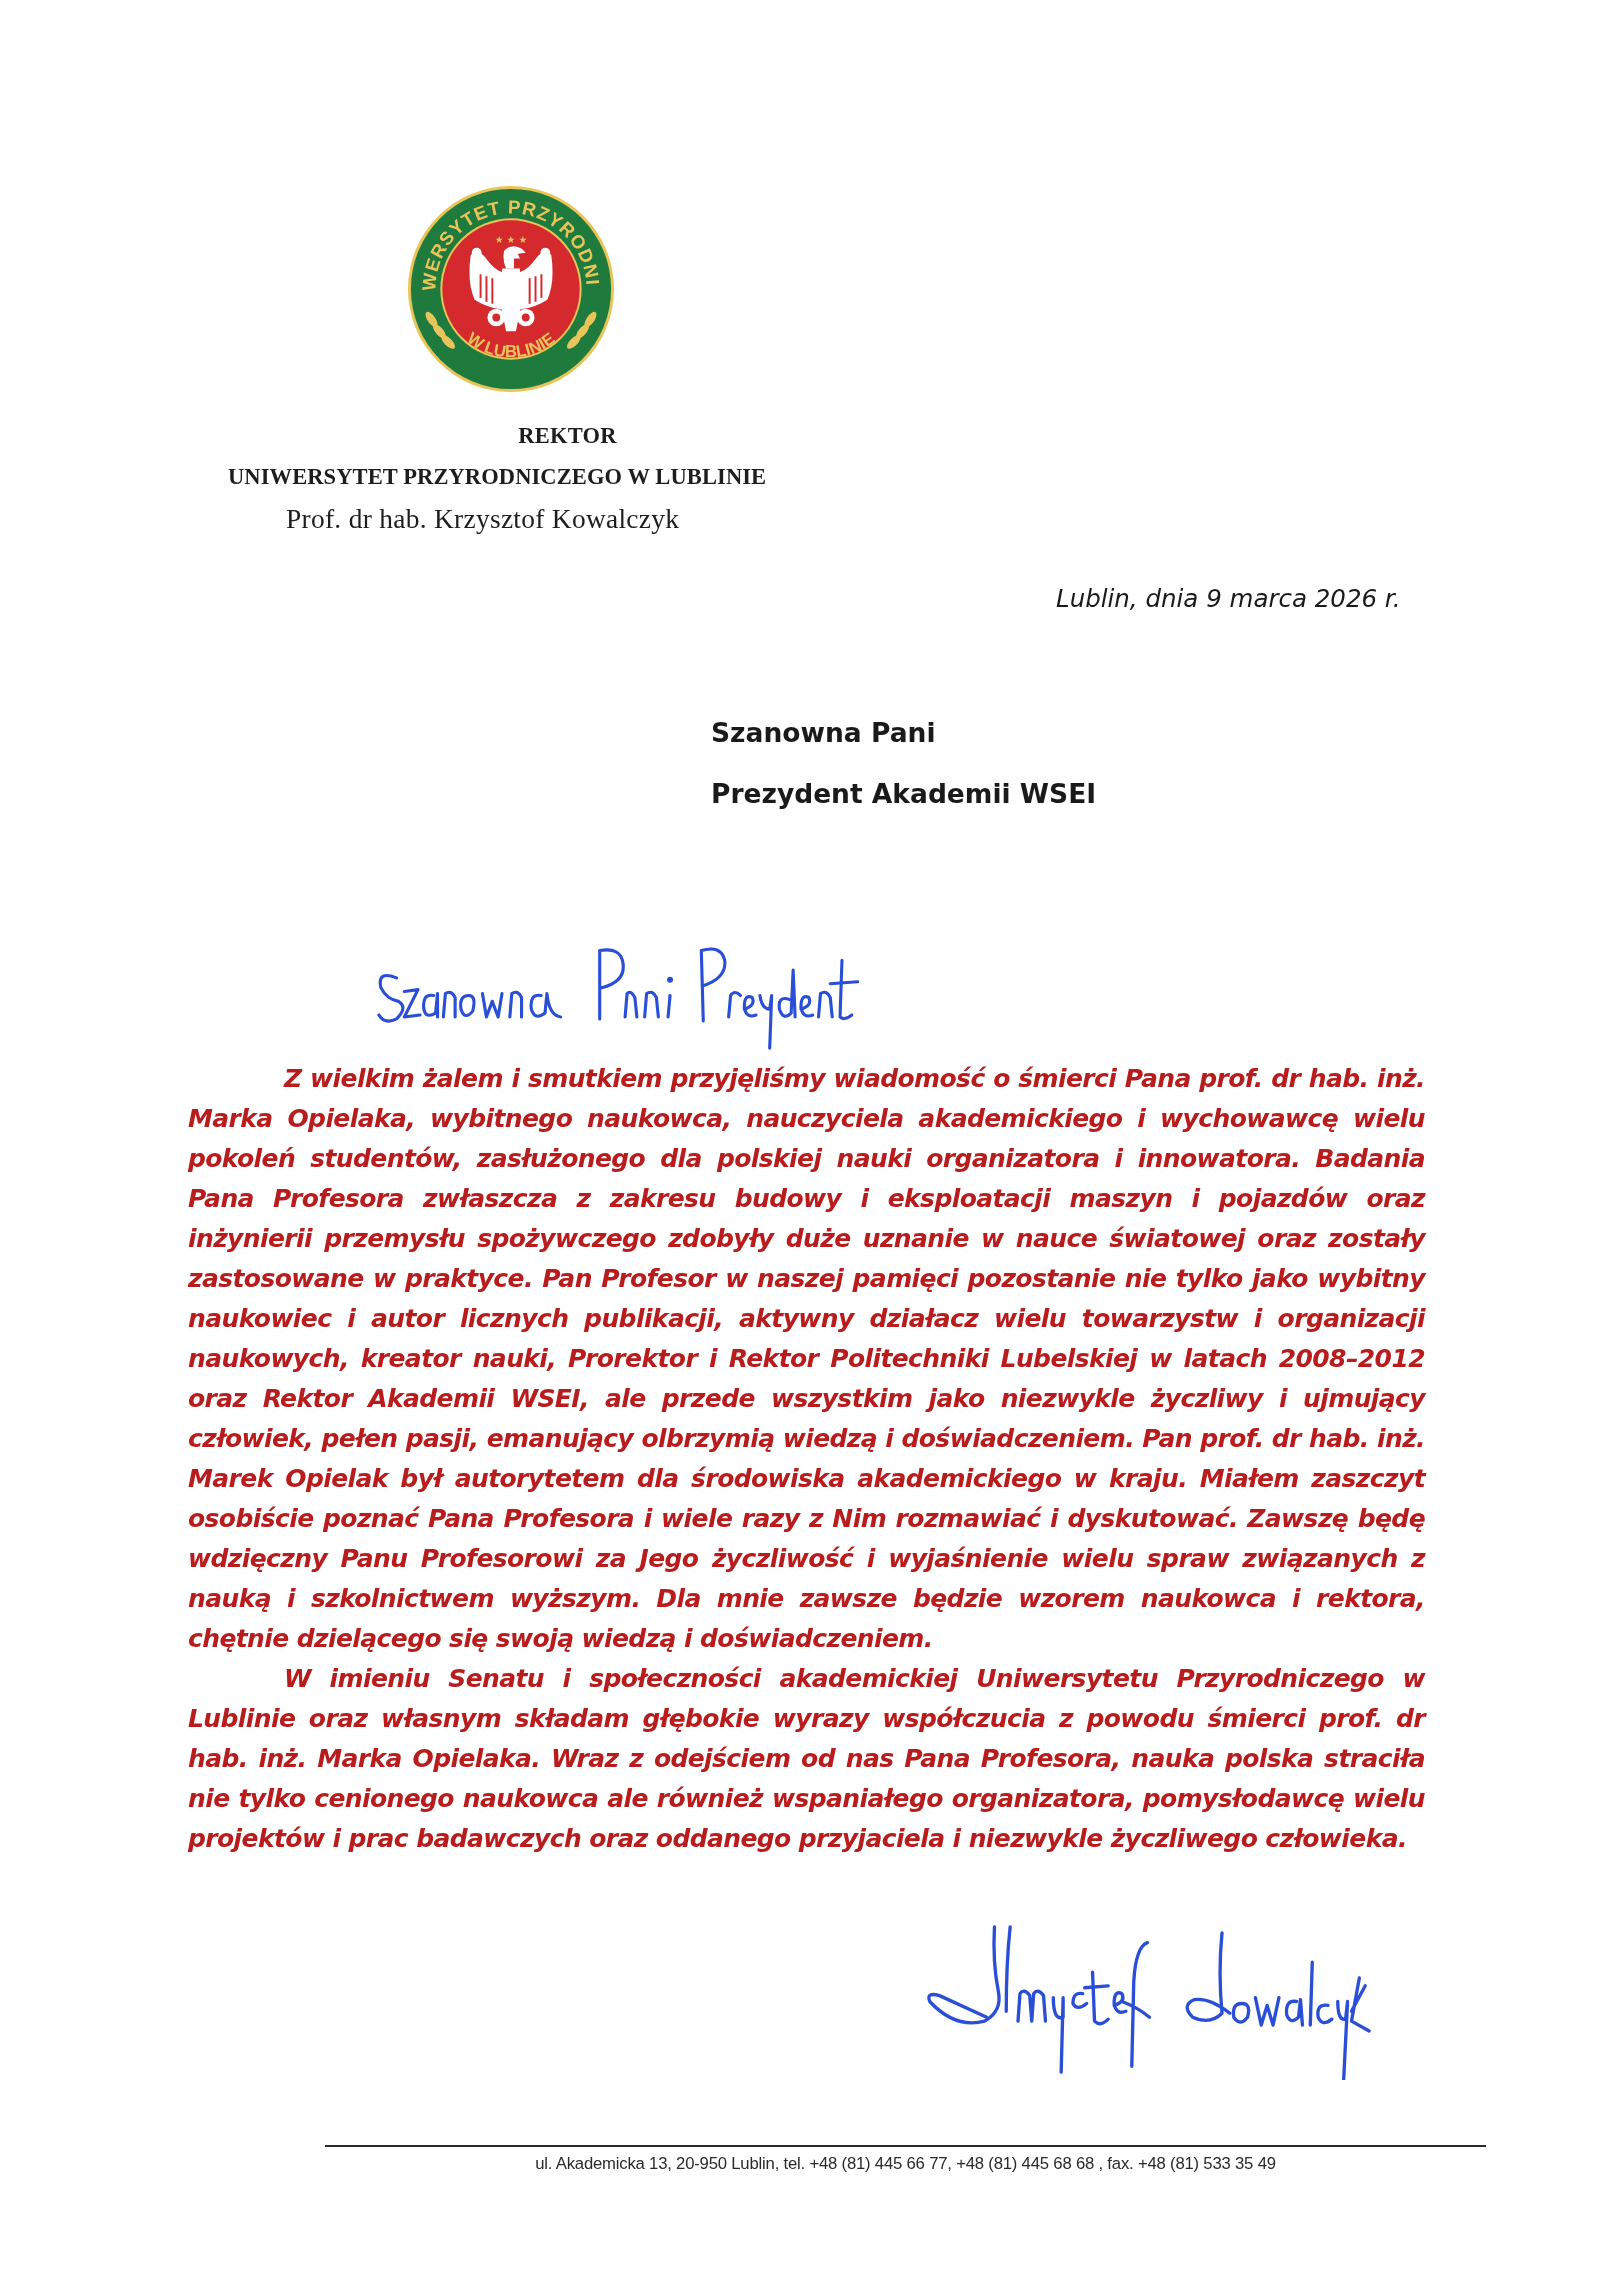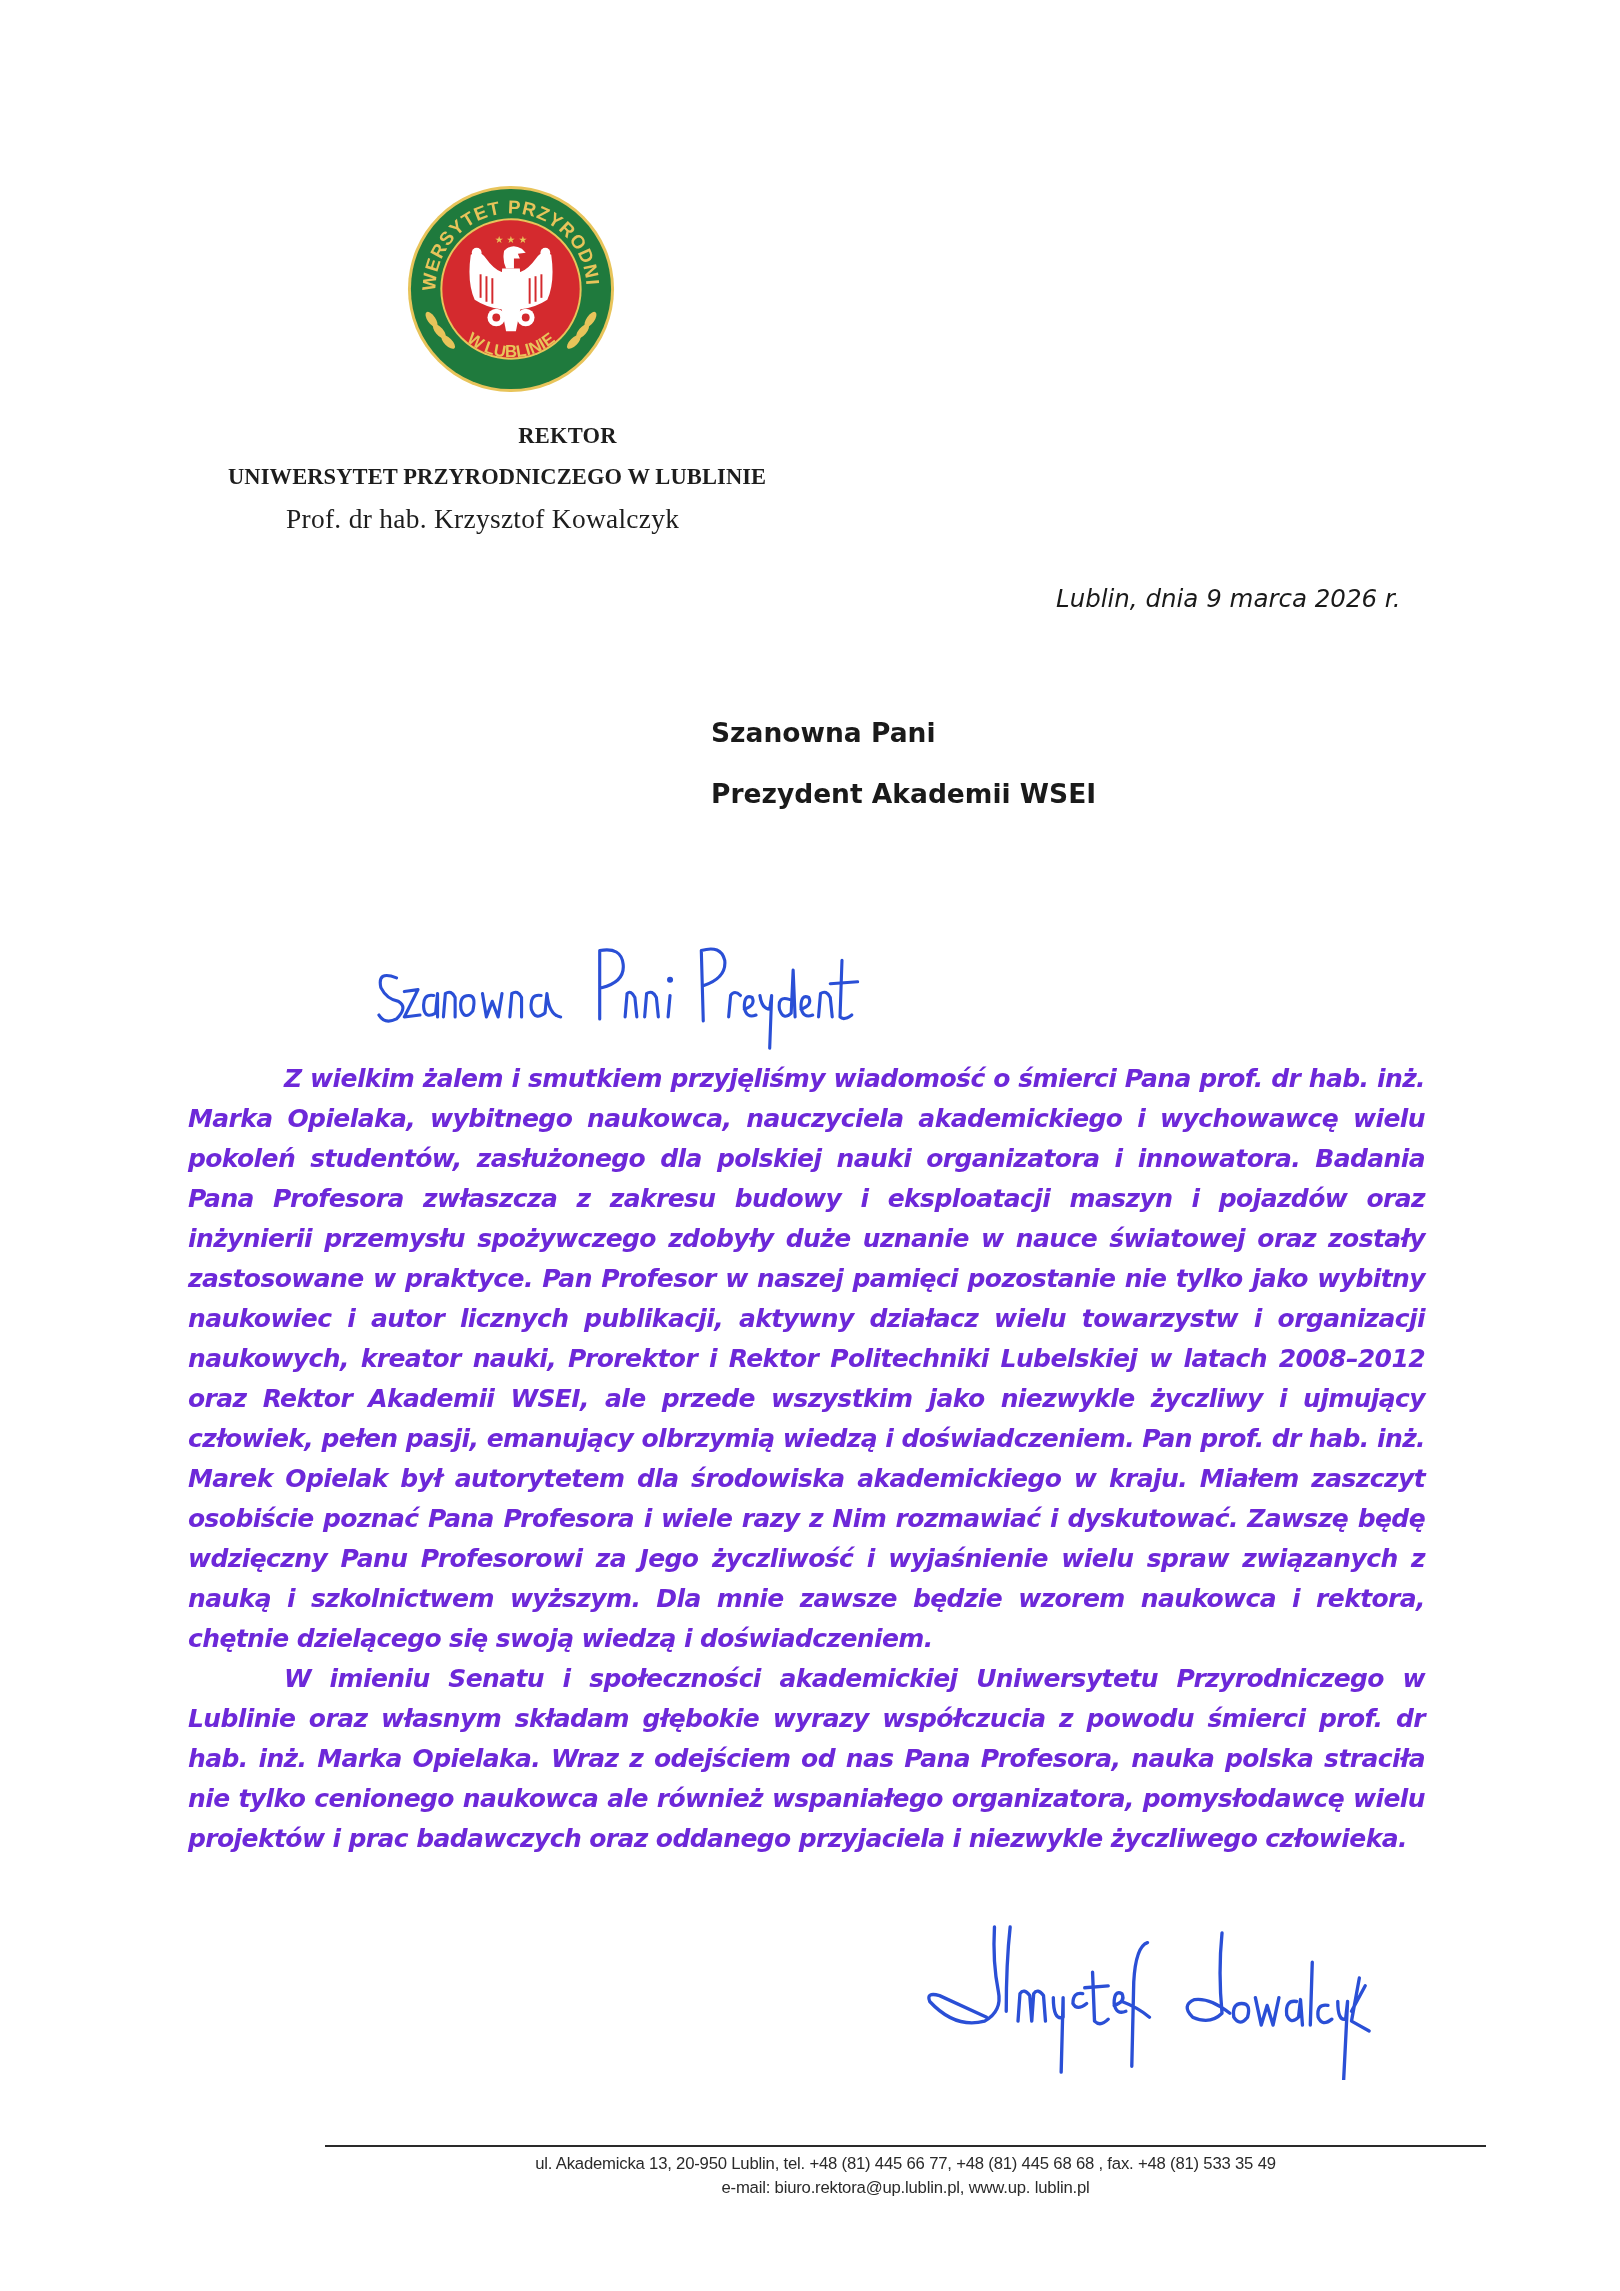--- a/index.html
+++ b/index.html
@@ -88,21 +88,21 @@
       left: 188px;
       top: 1059px;
       width: 1237px;
       font-family: "DejaVu Sans", sans-serif;
       font-style: italic;
       font-weight: bold;
       font-size: 25px;
       line-height: 40px;
       letter-spacing: -0.6px;
       text-align: justify;
-      color: #6d28d9;
+      color: #b91c1c;
     }
     .body-text p {
       margin: 0;
       text-indent: 96px;
     }
 
     
     .signature {
       left: 916px;
       top: 1923px;
@@ -261,15 +261,14 @@
     <path d="M 404 40 L 402 104"></path>
     <path d="M 420 84 Q 408 82 410 96 Q 414 106 424 98"></path>
     <path d="M 430 80 Q 430 100 438 98 L 440 80 L 436 160"></path>
     <path d="M 452 56 L 444 100 L 462 110 M 444 90 L 458 64"></path>
   </svg>
 </div>
 
 <div class="abs footer-rule"></div>
 <div class="abs footer">
   <div>ul. Akademicka 13, 20-950 Lublin, tel. +48 (81) 445 66 77,  +48 (81) 445 68 68 , fax. +48 (81) 533 35 49</div>
-  <div>e-mail: biuro.rektora@up.lublin.pl, www.up. lublin.pl</div>
 </div>
 
 
 </body></html>

